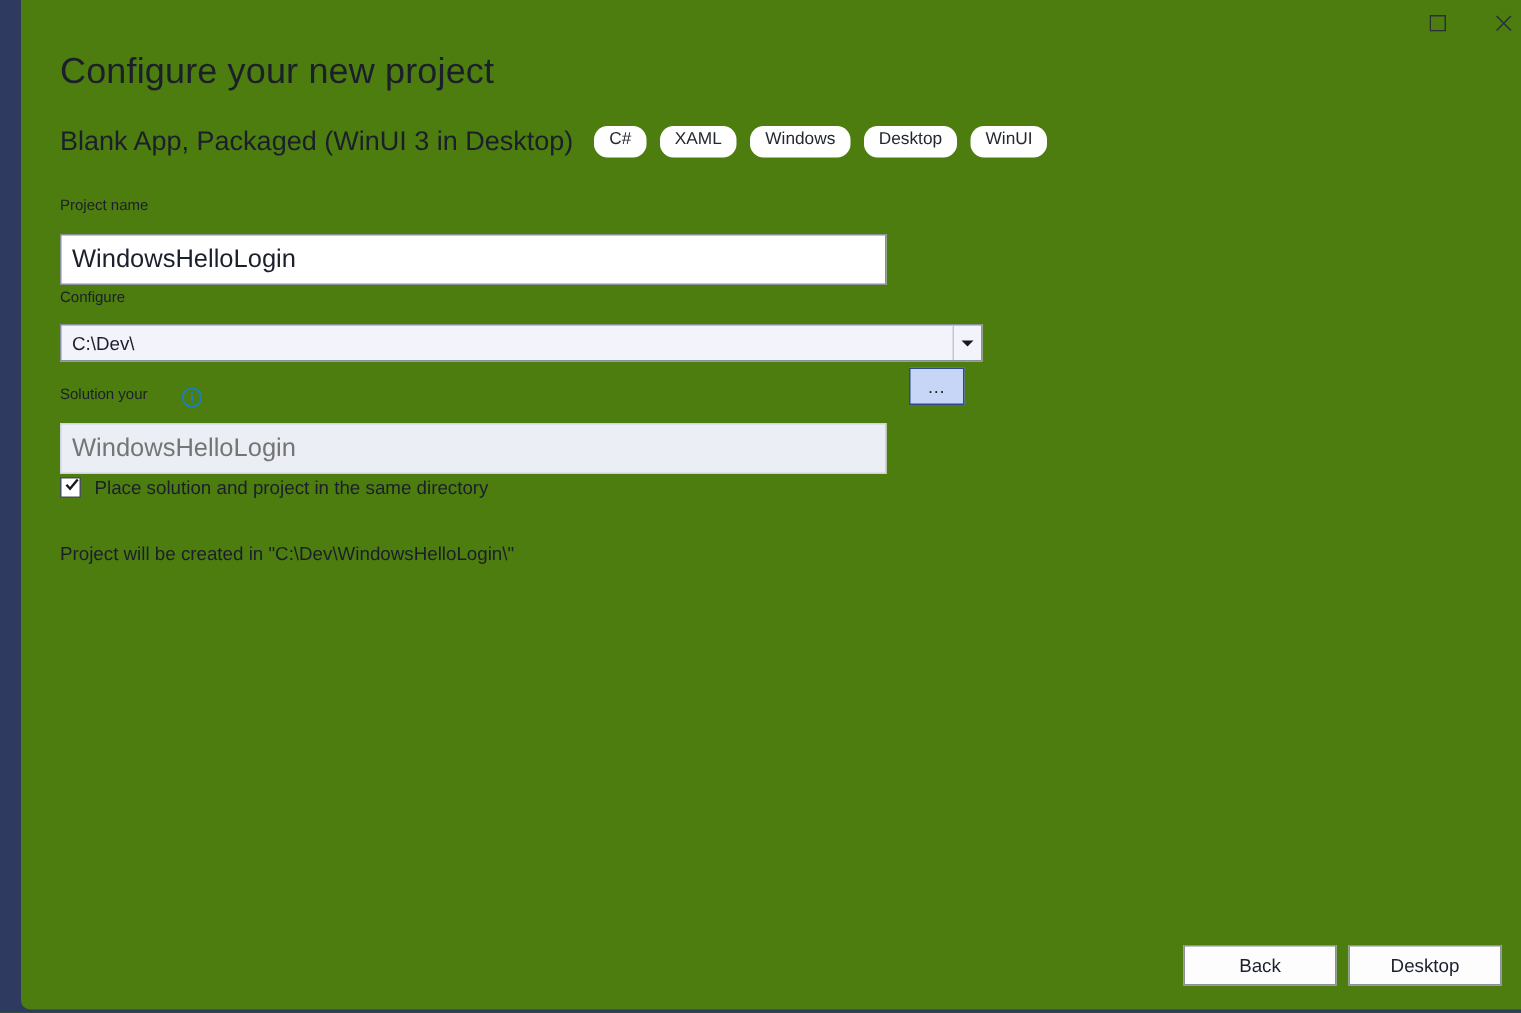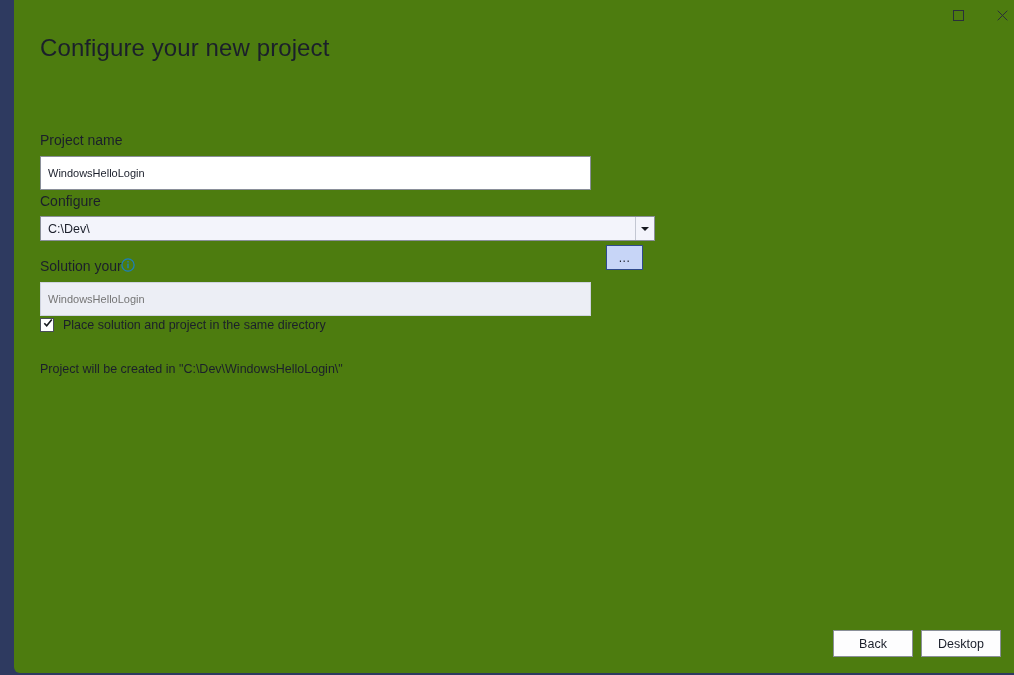--- a/index.html
+++ b/index.html
@@ -89,33 +89,33 @@
     border-radius: 9px;
     padding: 4px 10px 5px 10px;
     font-size: 11.5px;
     color: #23272f;
     line-height: 1;
     white-space: nowrap;
   }
 
   .field-label {
     position: absolute;
-    font-size: 14px;
+    font-size: 10px;
     color: #1b1f2b;
     white-space: nowrap;
   }
 
   .text-field {
     position: absolute;
     box-sizing: border-box;
     height: 25px;
     background: #ffffff;
     border: 1px solid #8a8f99;
     font-family: "Liberation Sans", sans-serif;
-    font-size: 11px;
+    font-size: 17px;
     color: #1b1f2b;
     padding: 16px 7px;
     outline: none;
   }
   .text-field.disabled {
     background: #eceef5;
     border: 1px solid #cfd3e0;
     color: #aeb3c0;
   }
 
@@ -232,21 +232,21 @@
 
   
   #footer-buttons {
     position: absolute;
     right: 23px;
     bottom: 16px;
     display: flex;
     gap: 8px;
   }
   .footer-btn {
-    width: 80px;
+    width: 102px;
     height: 27px;
     box-sizing: border-box;
     background: #fdfdfe;
     border: 1px solid #8a8f99;
     font-family: "Liberation Sans", sans-serif;
     font-size: 12.5px;
     color: #1b1f2b;
     cursor: default;
     padding: 0;
   }
@@ -267,20 +267,30 @@
         <line x1="0.7" y1="0.7" x2="10.3" y2="10.3" stroke="currentColor" stroke-width="1"></line>
         <line x1="10.3" y1="0.7" x2="0.7" y2="10.3" stroke="currentColor" stroke-width="1"></line>
       </svg>
     </div>
   </div>
 
   <div id="content">
 
     <div id="page-title">Configure your new project</div>
 
+    <div id="subtitle-row">
+      <span id="template-name">Blank App, Packaged (WinUI 3 in Desktop)</span>
+      <span id="tag-list">
+        <span class="tag-pill">C#</span>
+        <span class="tag-pill">XAML</span>
+        <span class="tag-pill">Windows</span>
+        <span class="tag-pill">Desktop</span>
+        <span class="tag-pill">WinUI</span>
+      </span>
+    </div>
 
     <label class="field-label" style="left:26px; top:102px;">Project name</label>
     <input class="text-field" style="left: 26px; top: 126px; width: 551px;" type="text" value="WindowsHelloLogin">
 
     <label class="field-label" style="left:26px; top:163px;">Configure</label>
 
     <div id="location-combo">
       <span id="location-value">C:\Dev\</span>
       <span id="location-arrow-box">
         <span class="caret-down"></span>

